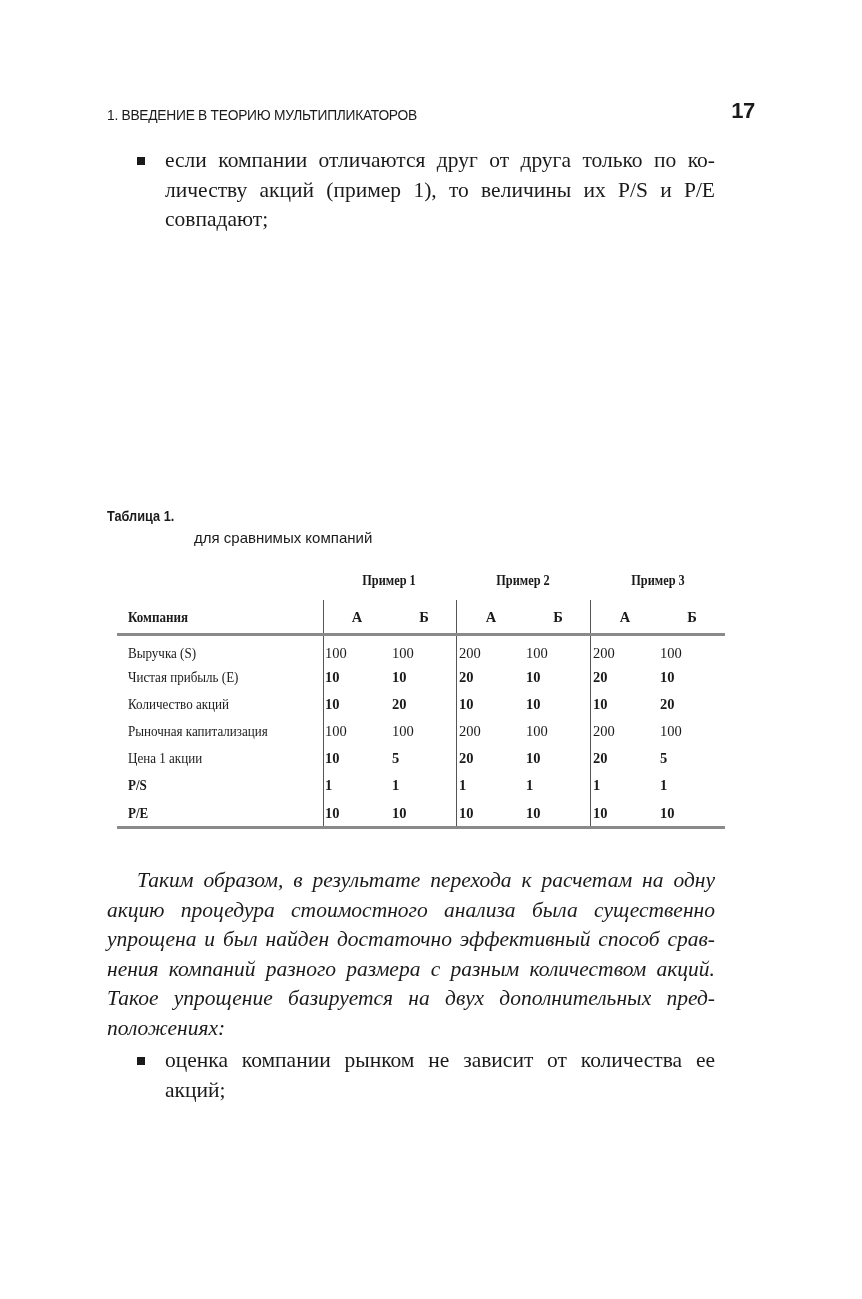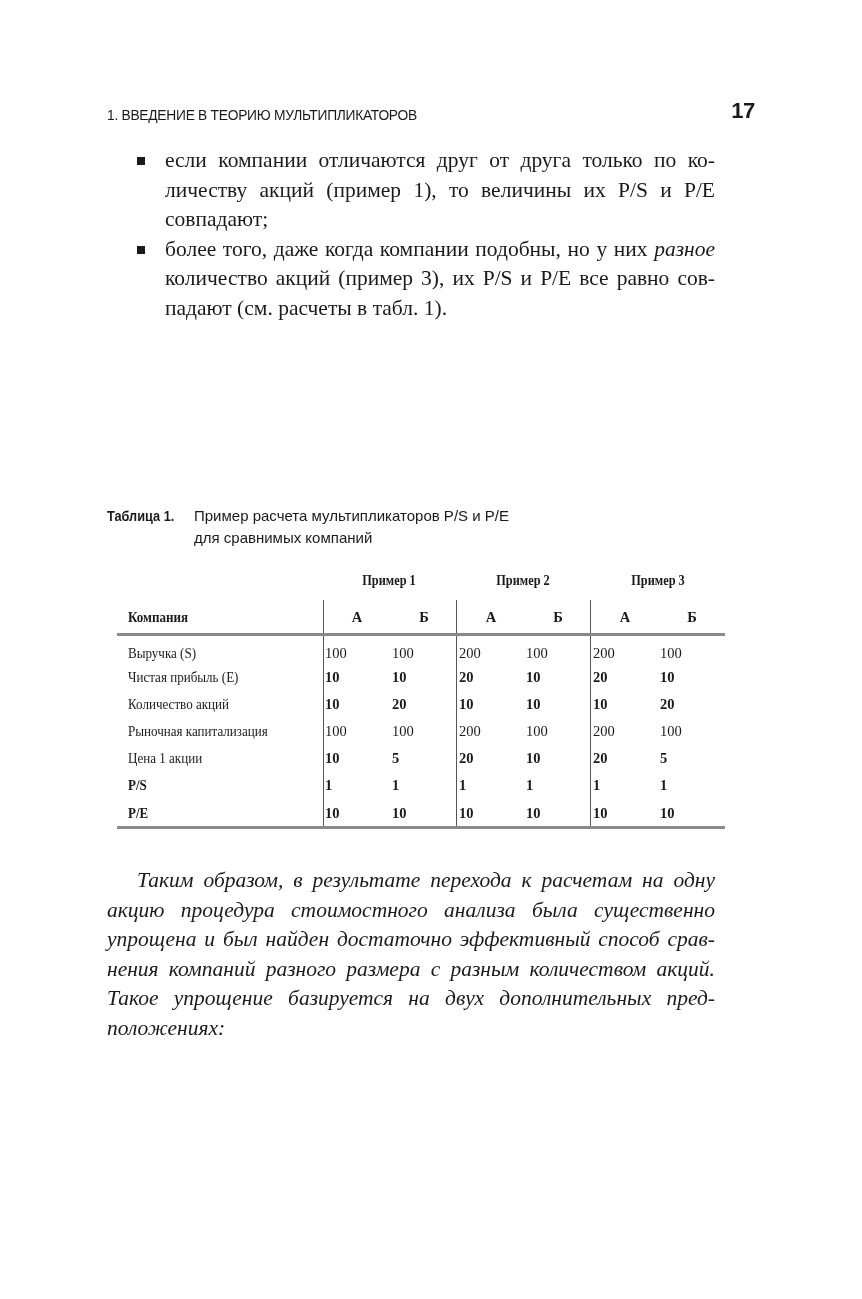--- a/index.html
+++ b/index.html
@@ -43,26 +43,24 @@
 </head>
 <body>
 
 <div class="running-head">
   <span class="title">1.  ВВЕДЕНИЕ В ТЕОРИЮ МУЛЬТИПЛИКАТОРОВ</span>
   <span class="pageno">17</span>
 </div>
 
 <ul class="bullets b1 serif">
   <li><span class="bullet"></span><span>если компании отличаются друг от друга только по ко-личеству акций (пример 1), то величины их P/S и P/E совпадают;</span></li>
-  <li><span class="bullet"></span><span>более того, даже когда компании подобны, но у них </span><i>разное</i><span> количество акций (пример 3), их P/S и P/E все равно сов-падают (см. расчеты в табл. 1).</span></li>
 </ul>
 
 <div class="caption">
   <span class="lbl">Таблица 1.</span>
-  <span class="t1">Пример расчета мультипликаторов P/S и P/E</span>
   <span class="t2">для сравнимых компаний</span>
 </div>
 
 <div class="tbl" id="tbl" style="height:265px;">
   <div class="grp" style="left:205px;">Пример 1</div>
   <div class="grp" style="left:339px;">Пример 2</div>
   <div class="grp" style="left:474px;">Пример 3</div>
 
   <div class="vline" style="left:206px; top:35px; height:228px;"></div>
   <div class="vline" style="left:339px; top:35px; height:228px;"></div>
@@ -144,13 +142,14 @@
         <span class="cell bold" style="left: 543px;">10</span>
       </div>
     </div>
 
   <div class="hline" style="top:261px;"></div>
 </div>
 
 <div class="para serif">Таким образом, в результате перехода к расчетам на одну акцию процедура стоимостного анализа была существенно упрощена и был найден достаточно эффективный способ срав-нения компаний разного размера с разным количеством акций. Такое упрощение базируется на двух дополнительных пред-положениях:</div>
 
 <ul class="bullets b2 serif">
+  <li><span class="bullet"></span><span>оценка компании рынком не зависит от количества ее акций;</span></li>
 </ul>
 
 </body></html>

